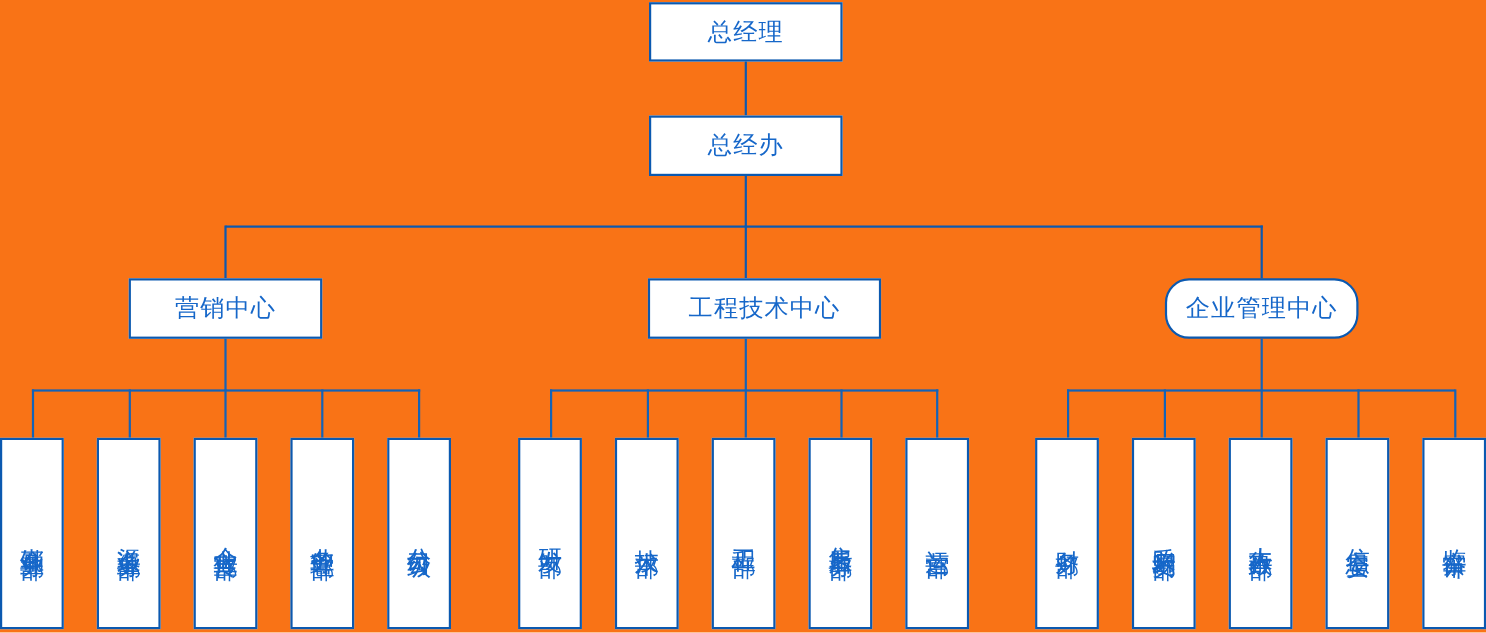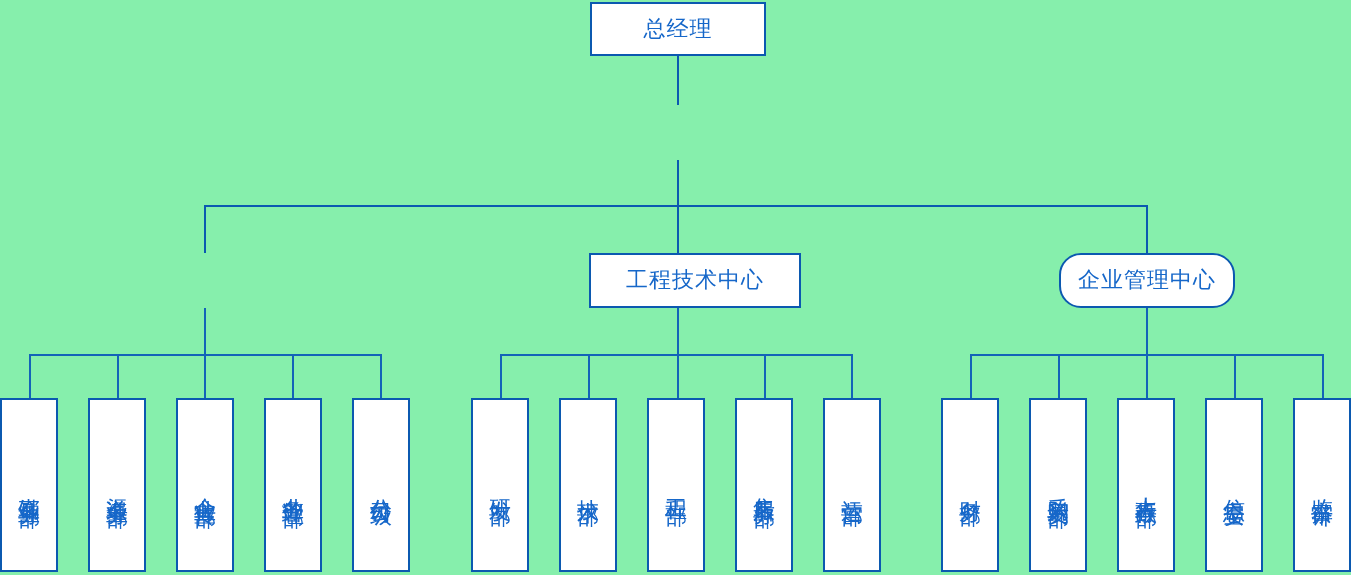--- a/index.html
+++ b/index.html
@@ -7,21 +7,21 @@
     padding: 0;
     background: #ffffff;
   }
   body {
     font-family: "Liberation Sans", "DejaVu Sans", sans-serif;
   }
   #org-chart {
     position: relative;
     width: 1351px;
     height: 575px;
-    background: #86efac;
+    background: #f97316;
     overflow: hidden;
   }
 
   
   .node {
     position: absolute;
     box-sizing: border-box;
     border: 2px solid #0b59b0;
     background: #ffffff;
     color: #1667c9;
@@ -60,29 +60,31 @@
 </style>
 </head>
 <body>
 
 <div id="org-chart">
 
   <div class="node level1" style="left:590px; top:2px; width:176px; height:54px;">总经理</div>
 
   <div class="line v" style="left:677px; top:56px; height:49px;"></div>
 
+  <div class="node level1" style="left:590px; top:105px; width:176px; height:55px;">总经办</div>
 
   <div class="line v" style="left:677px; top:160px; height:46px;"></div>
 
   <div class="line h" style="left:205px; top:205px; width:943px;"></div>
 
   <div class="line v" style="left:204px; top:205px; height:48px;"></div>
   <div class="line v" style="left:677px; top:205px; height:48px;"></div>
   <div class="line v" style="left:1146px; top:205px; height:48px;"></div>
 
+  <div class="node level2" style="left:117px; top:253px; width:176px; height:55px;">营销中心</div>
 
   <div class="node level2" style="left:589px; top:253px; width:212px; height:55px;">工程技术中心</div>
 
   <div class="node level2" style="left:1059px; top:253px; width:176px; height:55px;border-radius:22px;">企业管理中心</div>
 
   <div class="line v thin" style="left:204px; top:308px; height:47px;"></div>
   <div class="line h thin" style="left:29px; top:354px; width:353px;"></div>
   <div class="line v thin" style="left:29px;  top:354px; height:44px;"></div>
   <div class="line v thin" style="left:117px; top:354px; height:44px;"></div>
   <div class="line v thin" style="left:204px; top:354px; height:44px;"></div>

